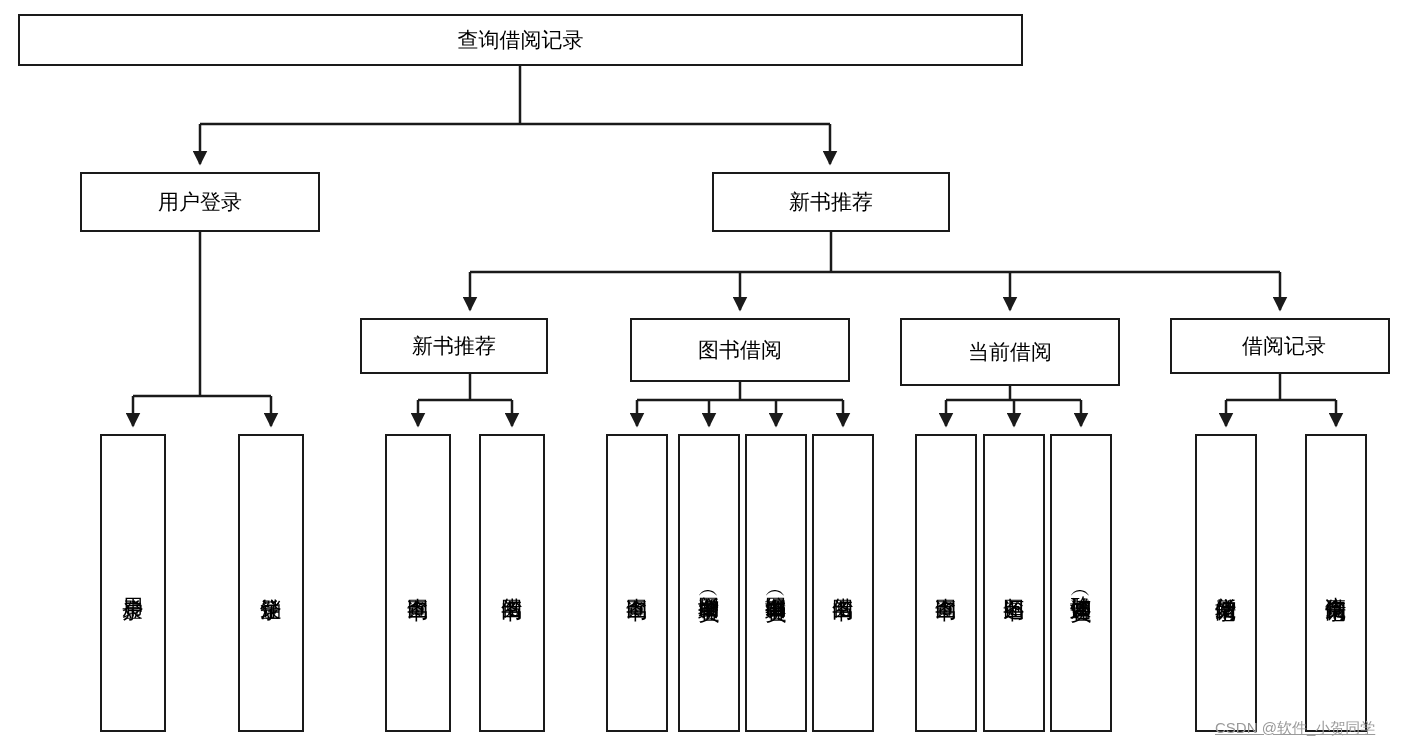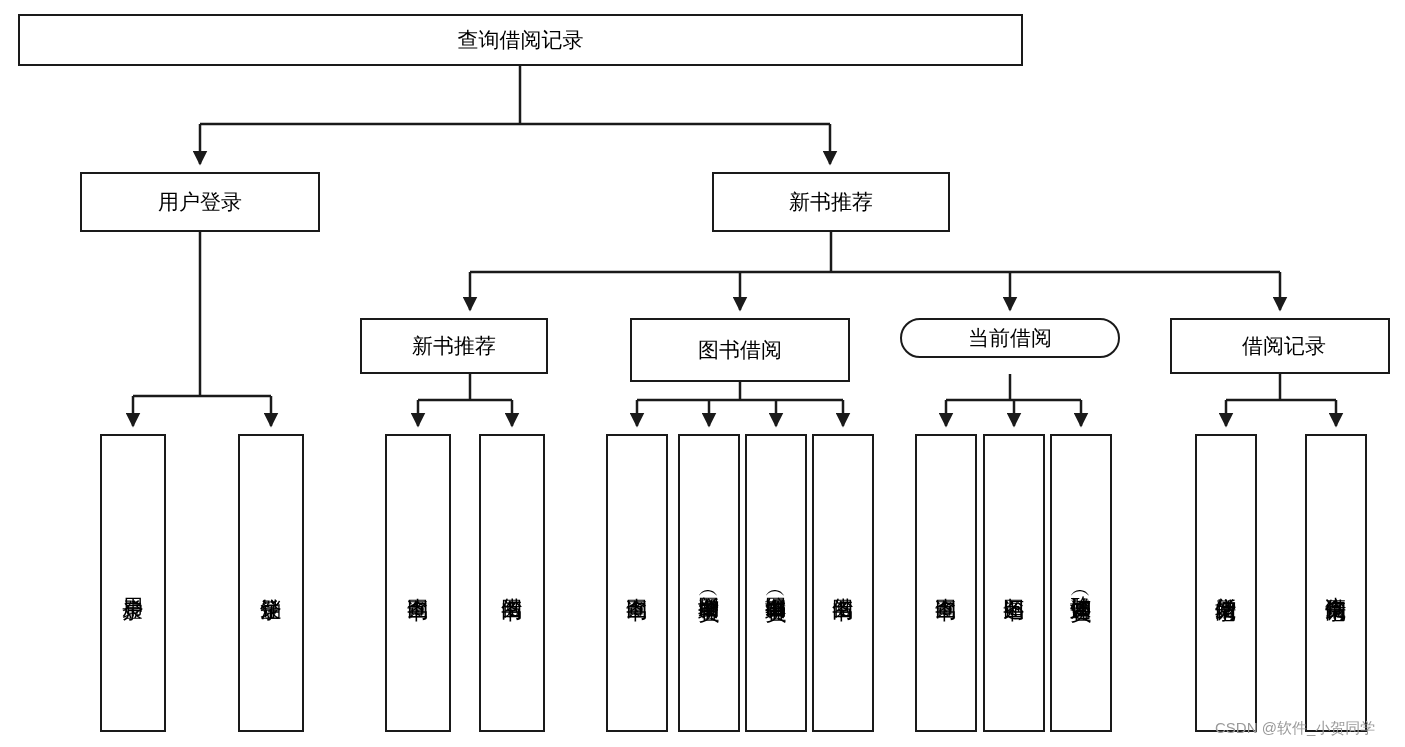--- a/index.html
+++ b/index.html
@@ -124,21 +124,21 @@
   </div>
 
   <div class="node" style="left:360px;top:318px;width:188px;height:56px;">
     <span>新书推荐</span>
   </div>
 
   <div class="node" style="left:630px;top:318px;width:220px;height:64px;">
     <span>图书借阅</span>
   </div>
 
-  <div class="node" style="left:900px;top:318px;width:220px;height:40px;border-radius:24px;">
+  <div class="node" style="left:900px;top:318px;width:220px;height:68px;">
     <span>当前借阅</span>
   </div>
 
   <div class="node" style="left:1170px;top:318px;width:220px;height:56px;padding-left:8px;">
     <span>借阅记录</span>
   </div>
 
   <div class="node vertical" style="left:100px;top:434px;width:66px;height:298px;">
     <span>用户登录</span>
   </div>
@@ -184,15 +184,15 @@
   </div>
 
   <div class="node vertical" style="left:1195px;top:434px;width:62px;height:298px;">
     <span>新增借阅记录</span>
   </div>
 
   <div class="node vertical" style="left:1305px;top:434px;width:62px;height:298px;">
     <span>查询借阅记录</span>
   </div>
 
-  <div class="watermark" style="left:1215px;top:719px;">CSDN @软件_小贺同学</div>
+  <div class="watermark" style="left:1215px;top:719px;text-decoration:underline;">CSDN @软件_小贺同学</div>
 
 </div>
 
 </body></html>

